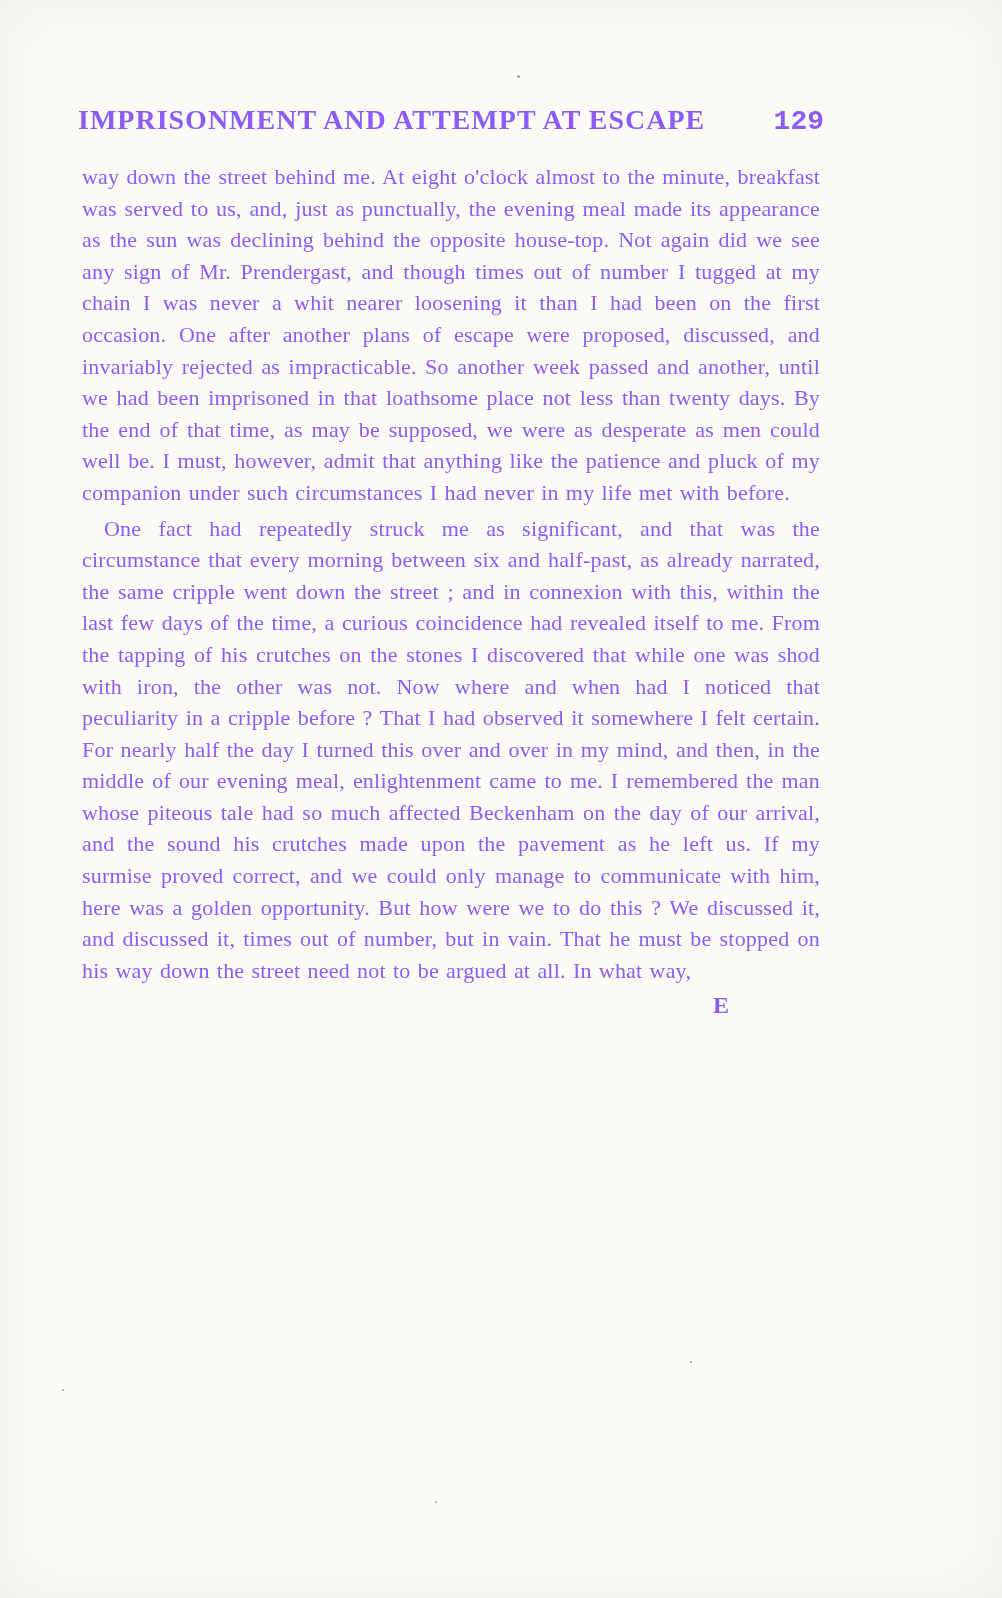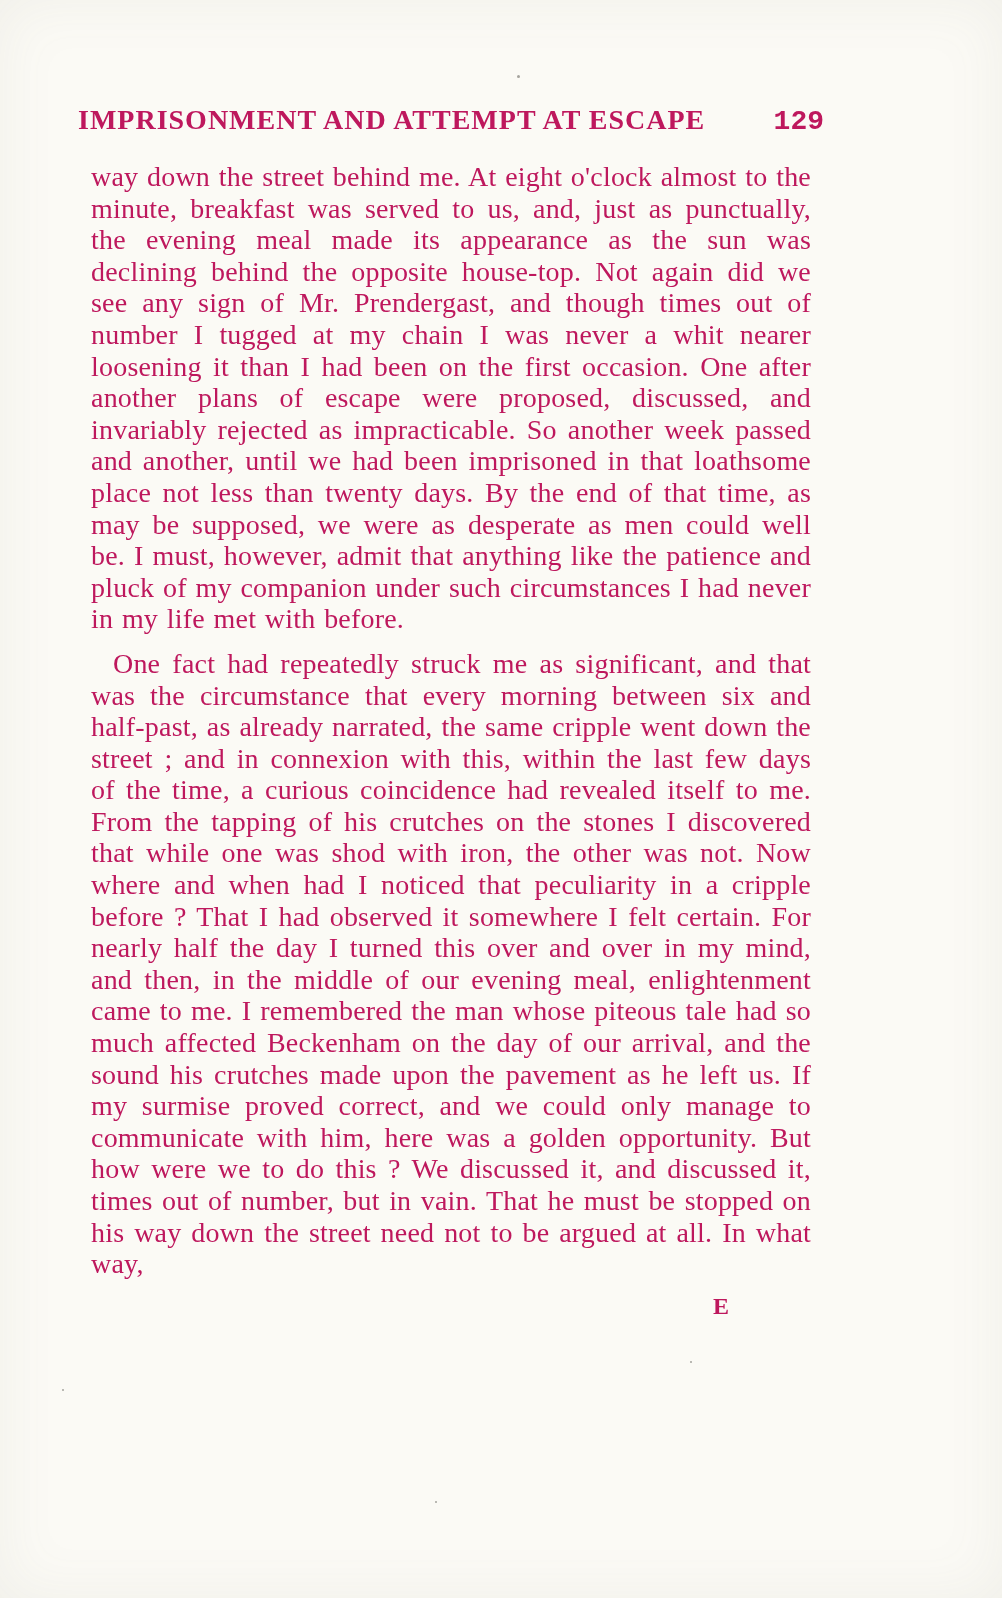--- a/index.html
+++ b/index.html
@@ -9,21 +9,21 @@
   }
   .page {
     position: relative;
     width: 1002px;
     height: 1598px;
     margin: 0 auto;
     background: #fbfaf5;
     box-shadow: inset 0 0 60px rgba(120,115,100,0.08);
     overflow: hidden;
     font-family: "Liberation Serif", "DejaVu Serif", serif;
-    color: #be185d;
+    color: #8b5cf6;
   }
   .content {
     position: absolute;
     top: 104px;
     left: 78px;
     width: 746px;
   }
   .running-head {
     display: flex;
     justify-content: space-between;
@@ -33,22 +33,22 @@
     letter-spacing: 1px;
     margin-bottom: 24px;
     white-space: nowrap;
   }
   .running-head .pagenum {
     letter-spacing: 0;
     margin-left: 18px;
     font-family: Liberation Mono, monospace;
   }
   .body-text p {
-    margin: 13px;
-    font-size: 28px;
+    margin: 4px;
+    font-size: 22px;
     line-height: 31.6px;
     text-align: justify;
     word-spacing: 1.5px;
     letter-spacing: 0.2px;
   }
   .body-text p.indent {
     text-indent: 22px;
   }
   .signature-line {
     margin-top: 6px;

